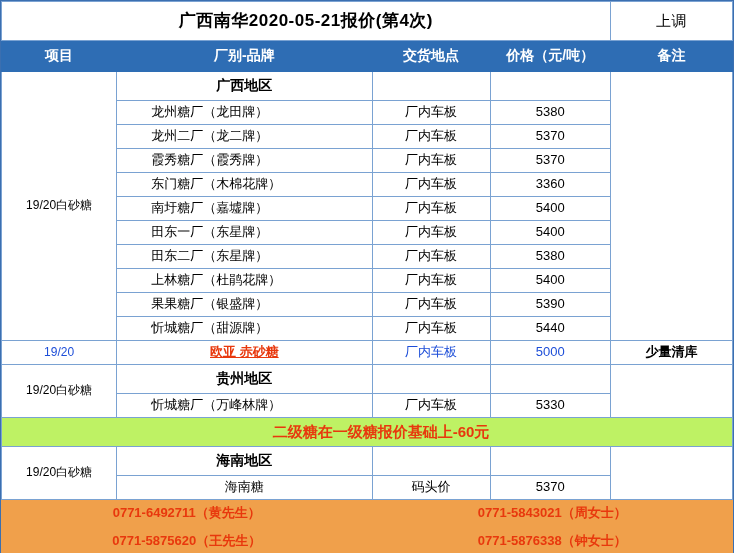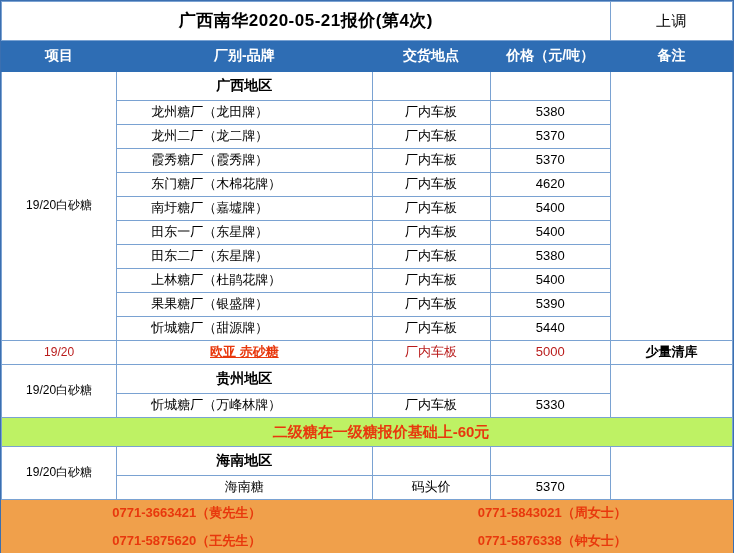--- a/index.html
+++ b/index.html
@@ -68,21 +68,21 @@
     padding-left: 20px;
   }
   .brand {
     text-align: left;
     padding-left: 34px;
   }
   .cat {
     font-size: 12px;
   }
   .red {
-    color: #b91c1c;
+    color: #1d4ed8;
   }
   .red-b {
     color: #e8380d;
     font-weight: bold;
     text-decoration: underline;
   }
   .note-band td {
     background: #bef264;
     color: #e8380d;
     font-weight: bold;
@@ -143,21 +143,21 @@
         <td>5370</td>
       </tr>
       <tr class="rowh">
         <td class="brand">霞秀糖厂（霞秀牌）</td>
         <td>厂内车板</td>
         <td>5370</td>
       </tr>
       <tr class="rowh">
         <td class="brand">东门糖厂（木棉花牌）</td>
         <td>厂内车板</td>
-        <td>4620</td>
+        <td>3360</td>
       </tr>
       <tr class="rowh">
         <td class="brand">南圩糖厂（嘉墟牌）</td>
         <td>厂内车板</td>
         <td>5400</td>
       </tr>
       <tr class="rowh">
         <td class="brand">田东一厂（东星牌）</td>
         <td>厂内车板</td>
         <td>5400</td>
@@ -215,21 +215,21 @@
         <td></td>
         <td rowspan="2"></td>
       </tr>
       <tr class="rowh">
         <td>海南糖</td>
         <td>码头价</td>
         <td>5370</td>
       </tr>
 
       <tr class="phone-band">
-        <td colspan="2">0771-3663421（黄先生）</td>
+        <td colspan="2">0771-6492711（黄先生）</td>
         <td colspan="3">0771-5843021（周女士）</td>
       </tr>
       <tr class="phone-band">
         <td colspan="2">0771-5875620（王先生）</td>
         <td colspan="3">0771-5876338（钟女士）</td>
       </tr>
 
     </tbody>
   </table>
 

